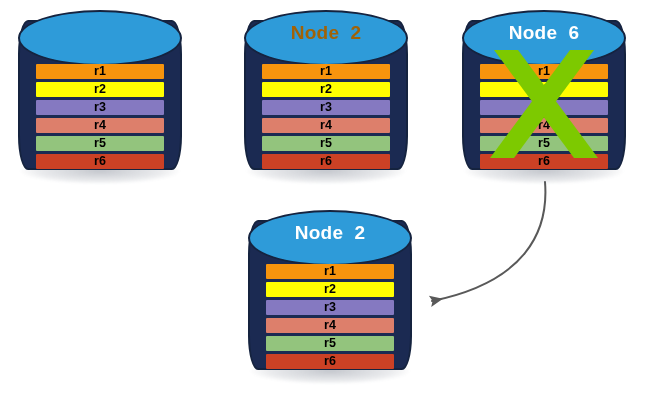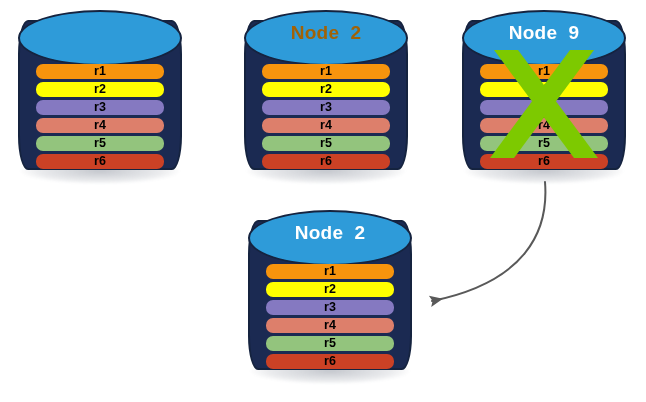--- a/index.html
+++ b/index.html
@@ -77,21 +77,21 @@
   .bars {
     position: absolute;
     left: 22px;
     top: 58px;
     width: 128px;
   }
   .bar {
     position: relative;
     height: 15px;
     margin-bottom: 3px;
-    border-radius: 7px;
+    border-radius: 1px;
     box-sizing: border-box;
     text-align: center;
     font-size: 12.5px;
     font-weight: bold;
     color: #000000;
     line-height: 15px;
     letter-spacing: 0.2px;
   }
   .bar:last-child { margin-bottom: 0; }
 
@@ -155,21 +155,21 @@
       <div class="bar" style="background: rgb(221, 127, 107);">r4</div>
       <div class="bar" style="background: rgb(147, 196, 125);">r5</div>
       <div class="bar" style="background: rgb(204, 65, 37);">r6</div>
     </div>
   </div>
 
   <div class="node" style="left:458px; top:6px;">
     <div class="shadow"></div>
     <div class="body" style="background: rgb(27, 42, 82); border-color: rgb(21, 35, 63);"></div>
     <div class="top" style="background: rgb(46, 155, 217); border-color: rgb(21, 35, 63);"></div>
-    <div class="title" style="color: rgb(255, 255, 255);">Node  9</div>
+    <div class="title" style="color: rgb(255, 255, 255);">Node  6</div>
     <div class="bars">
       <div class="bar" style="background: rgb(247, 148, 13);">r1</div>
       <div class="bar" style="background: rgb(255, 255, 0);">r2</div>
       <div class="bar" style="background: rgb(133, 121, 193);">r3</div>
       <div class="bar" style="background: rgb(221, 127, 107);">r4</div>
       <div class="bar" style="background: rgb(147, 196, 125);">r5</div>
       <div class="bar" style="background: rgb(204, 65, 37);">r6</div>
     </div>
     <svg class="cross" viewBox="0 0 172 180" xmlns="http://www.w3.org/2000/svg">
       <g id="cross-group" fill="#7dc900" stroke="none">

